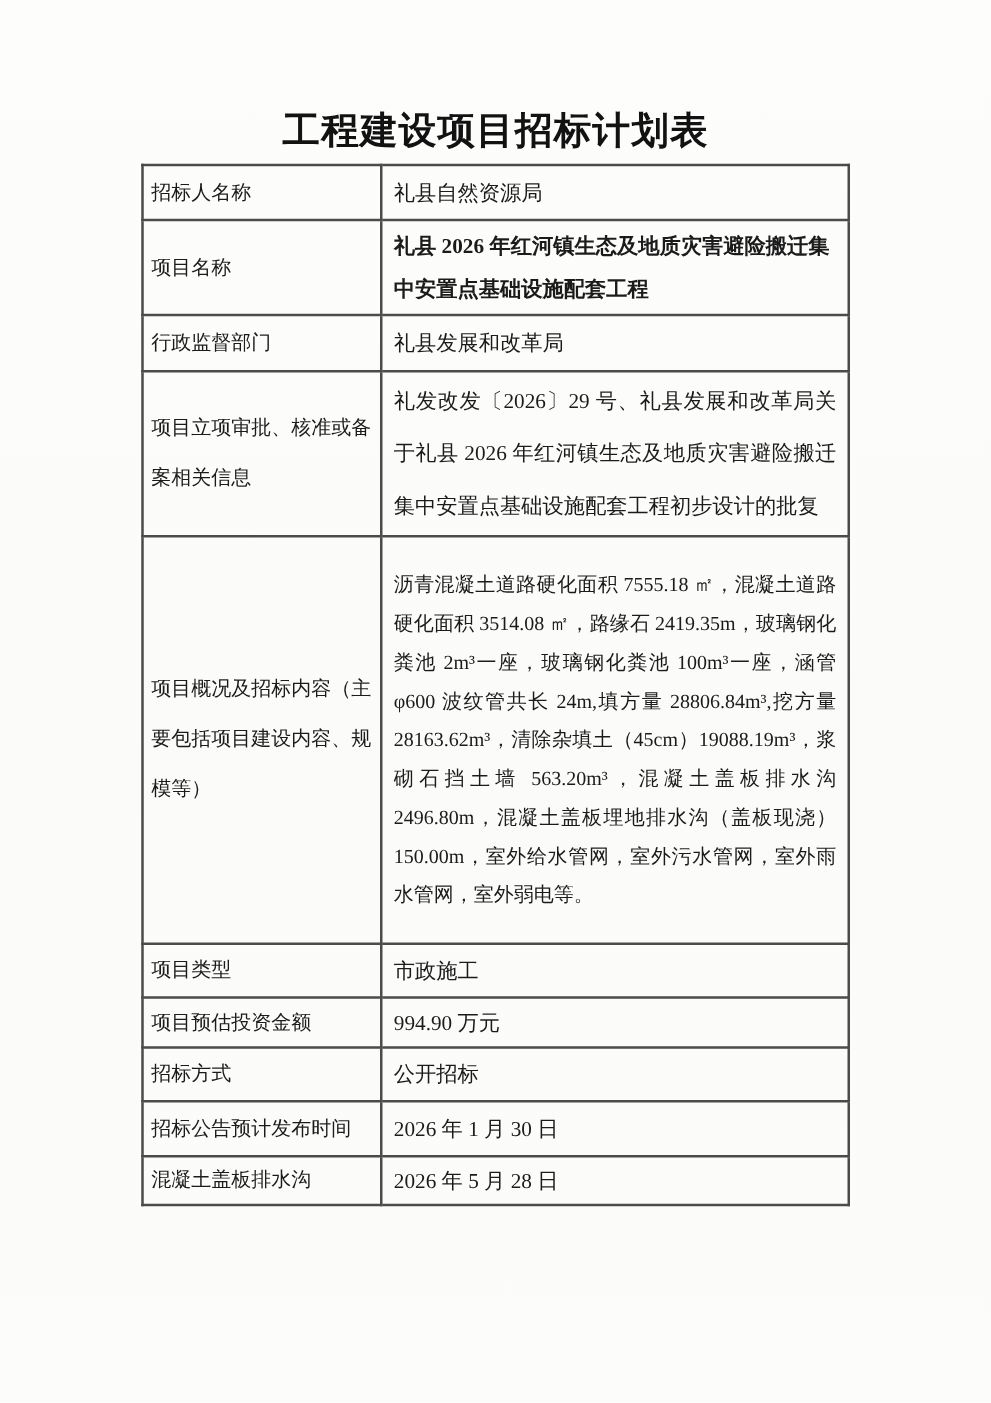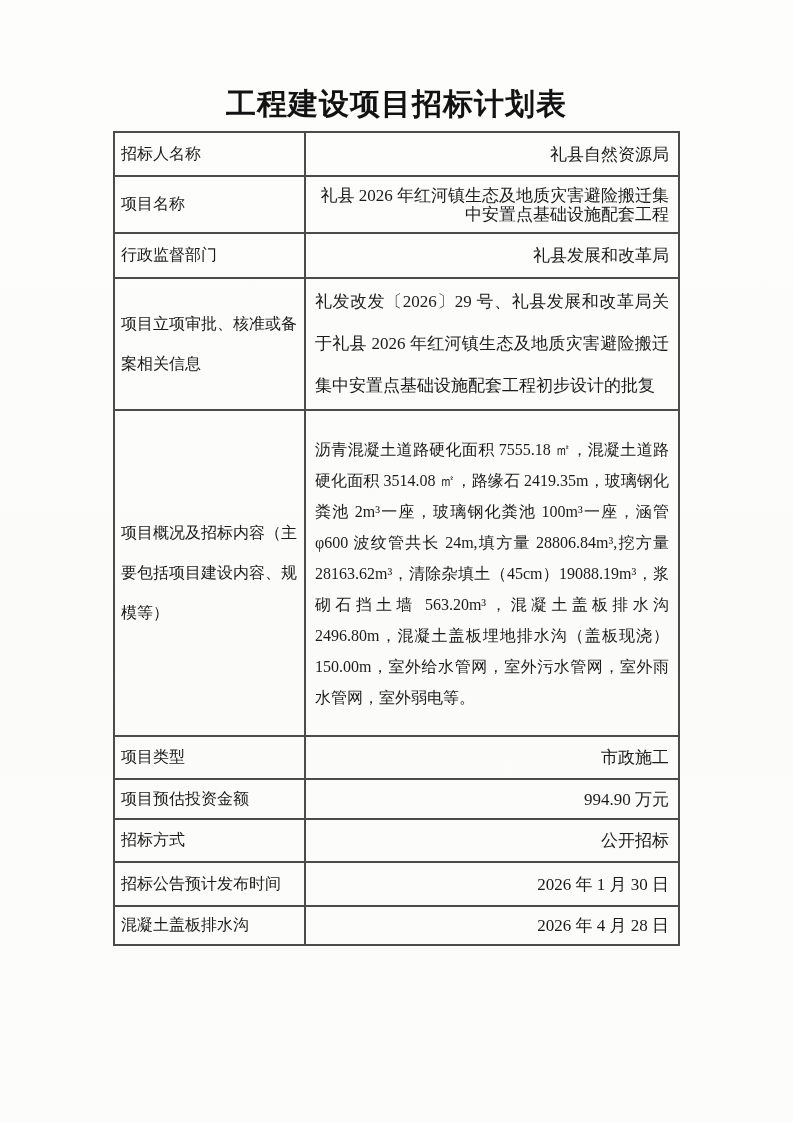--- a/index.html
+++ b/index.html
@@ -43,28 +43,28 @@
     vertical-align: middle;
     background: transparent;
   }
   .label-cell {
     font-size: 16px;
     padding: 2px 6px;
     color: #1b1b1b;
   }
   .value-cell {
     font-size: 17px;
-    text-align: right;
+    text-align: left;
     padding: 2px 9px;
     color: #1b1b1b;
   }
   
   .label-spaced { line-height: 40px; }
   
-  .value-tight { line-height: 19px; }
+  .value-tight { line-height: 35px; font-weight: bold; }
   
   .value-justified {
     text-align: justify;
     line-height: 42px;
   }
   .value-dense {
     font-size: 16px;
     line-height: 31px;
   }
   tr.r1  { height: 44px; }
@@ -123,18 +123,18 @@
       <tr class="r9">
         <td class="label-cell">招标方式</td>
         <td class="value-cell">公开招标</td>
       </tr>
       <tr class="r10">
         <td class="label-cell">招标公告预计发布时间</td>
         <td class="value-cell">2026 年 1 月 30 日</td>
       </tr>
       <tr class="r11">
         <td class="label-cell">混凝土盖板排水沟</td>
-        <td class="value-cell">2026 年 4 月 28 日</td>
+        <td class="value-cell">2026 年 5 月 28 日</td>
       </tr>
     </tbody>
   </table>
 
 </div>
 
 </body></html>

